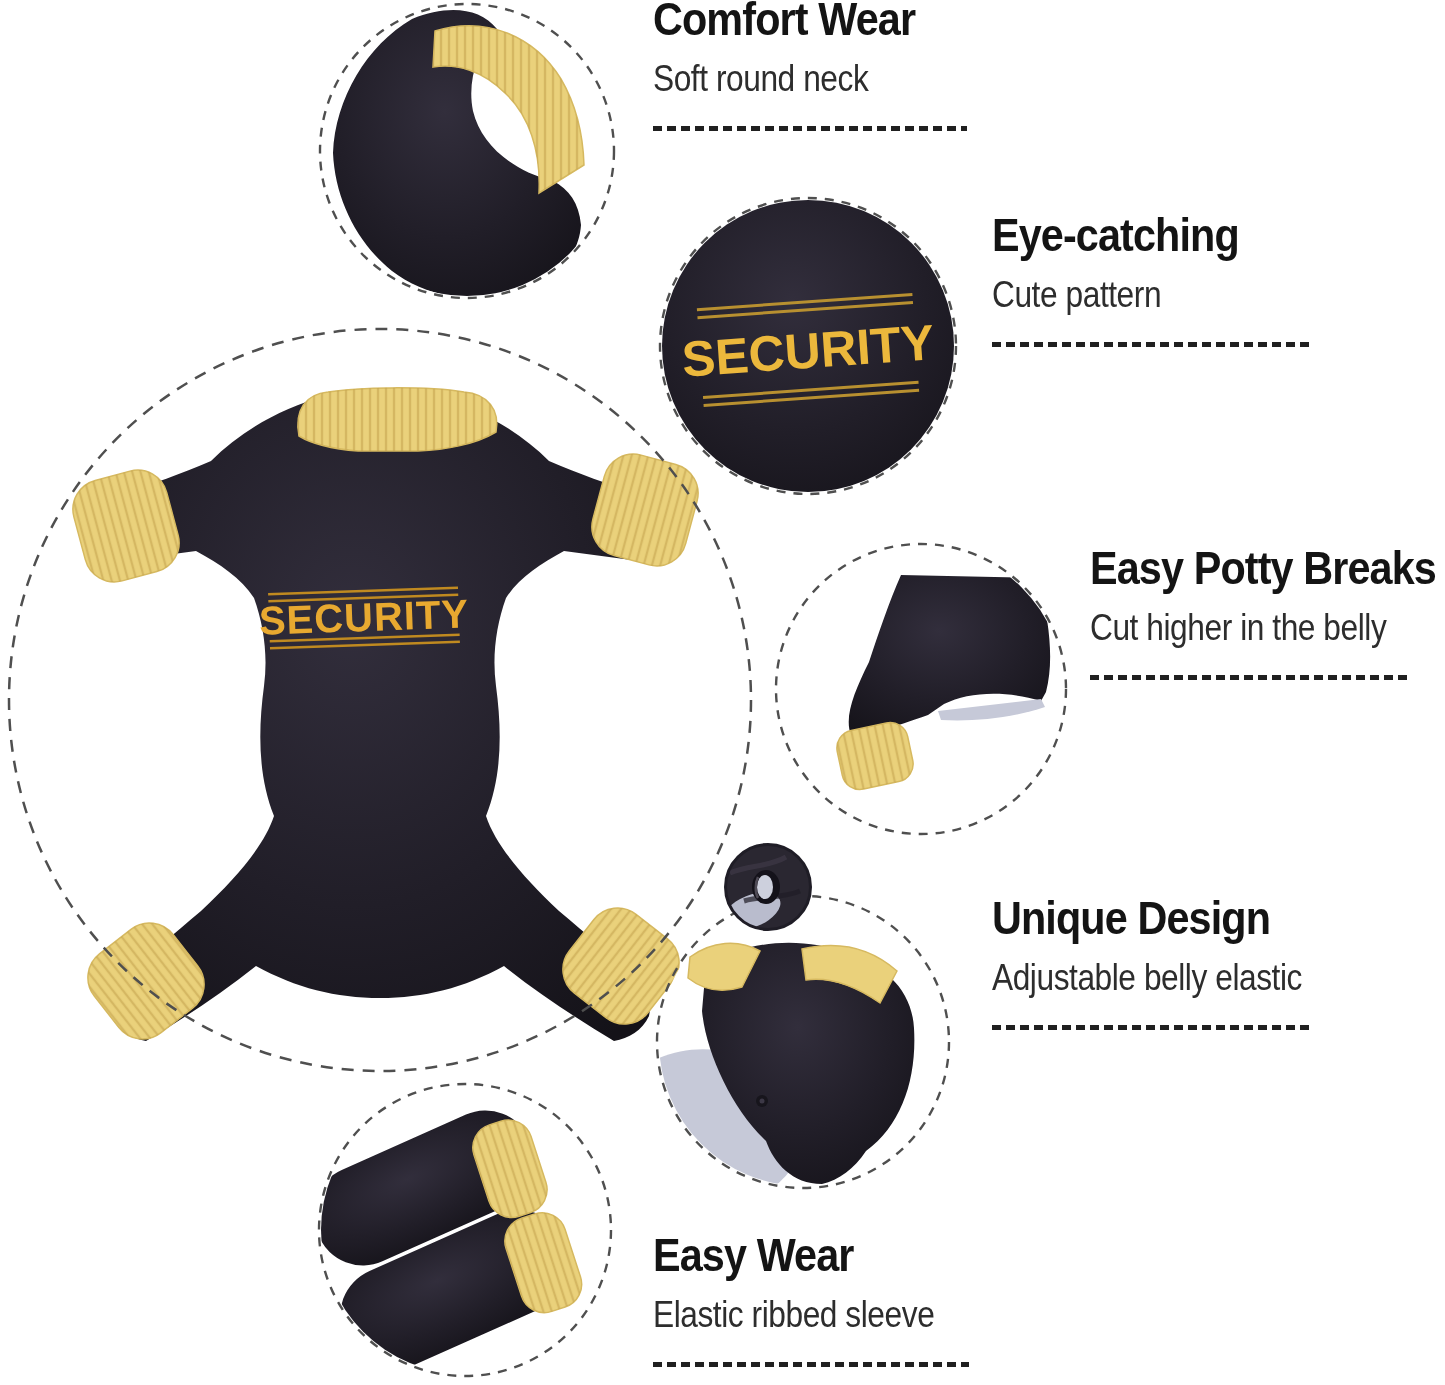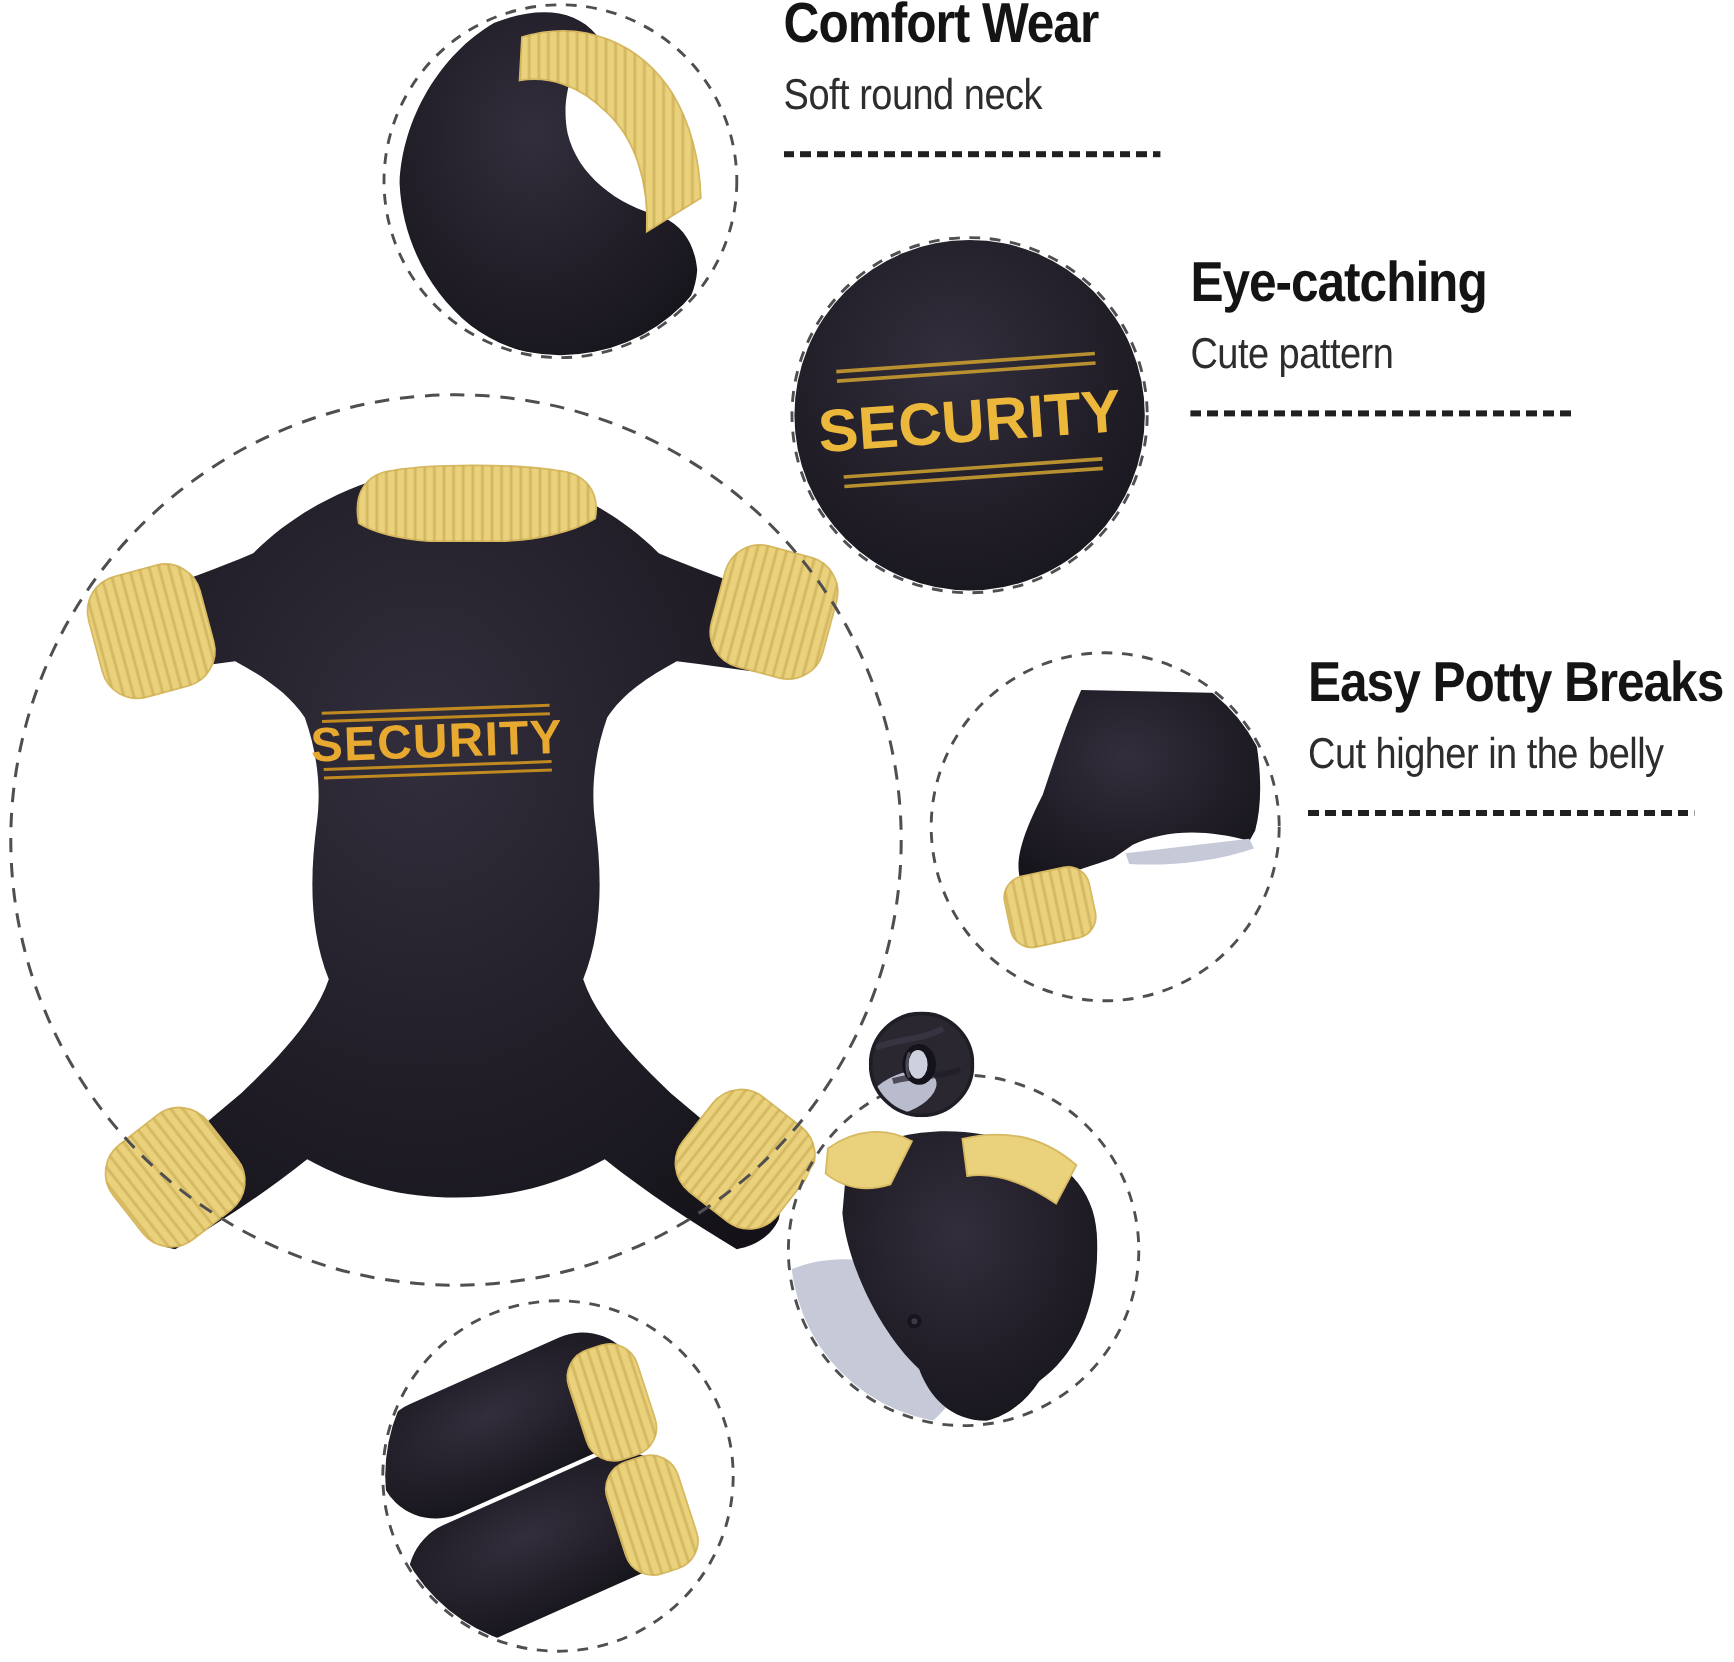--- a/index.html
+++ b/index.html
@@ -227,15 +227,29 @@
   </div>
 
   <div class="tb" style="left:1090px;top:543px;width:322px;">
     <div class="tb-text">
       <h2>Easy Potty Breaks</h2>
       <p>Cut higher in the belly</p>
     </div>
     <div class="divider"></div>
   </div>
 
-
+  <div class="tb" style="left:992px;top:893px;width:320px;">
+    <div class="tb-text">
+      <h2>Unique Design</h2>
+      <p>Adjustable belly elastic</p>
+    </div>
+    <div class="divider"></div>
+  </div>
+
+  <div class="tb" style="left:653px;top:1230px;width:316px;">
+    <div class="tb-text">
+      <h2>Easy Wear</h2>
+      <p>Elastic ribbed sleeve</p>
+    </div>
+    <div class="divider"></div>
+  </div>
 
 </div>
 
 </body></html>

